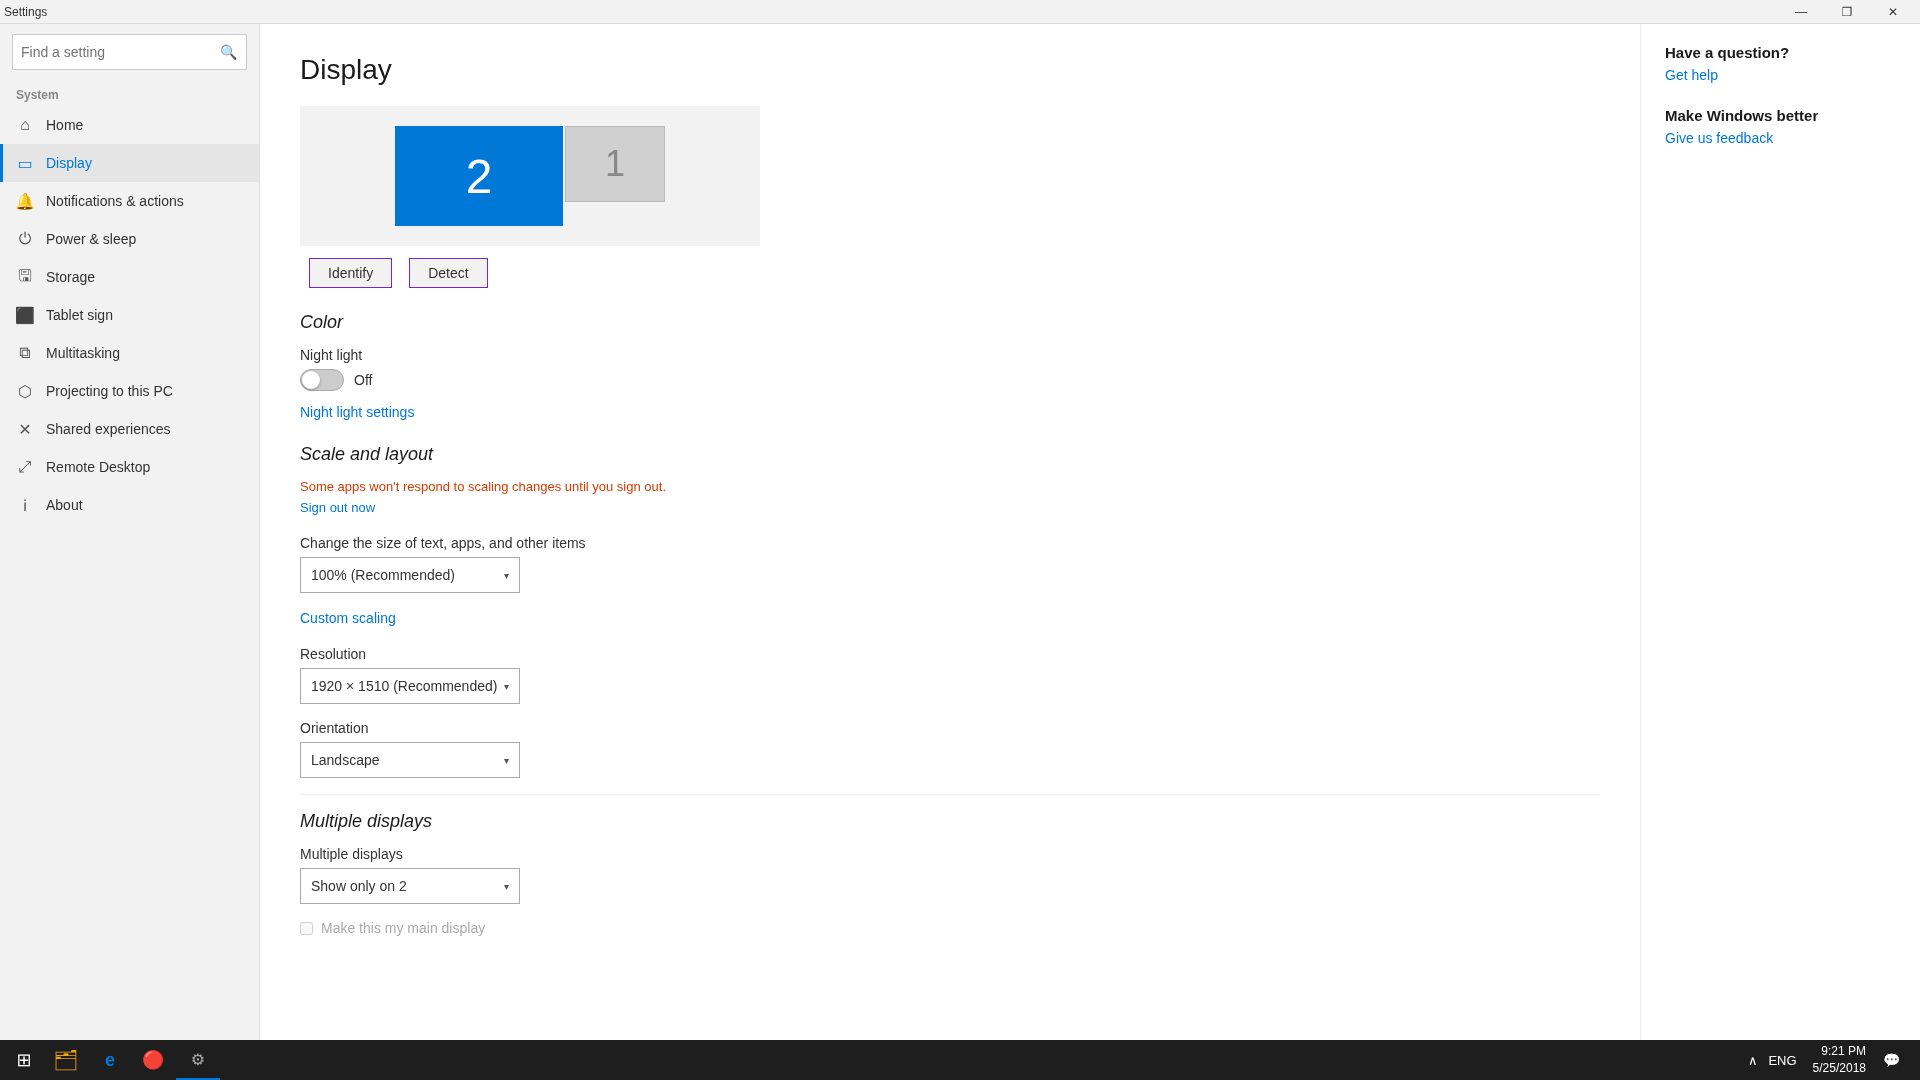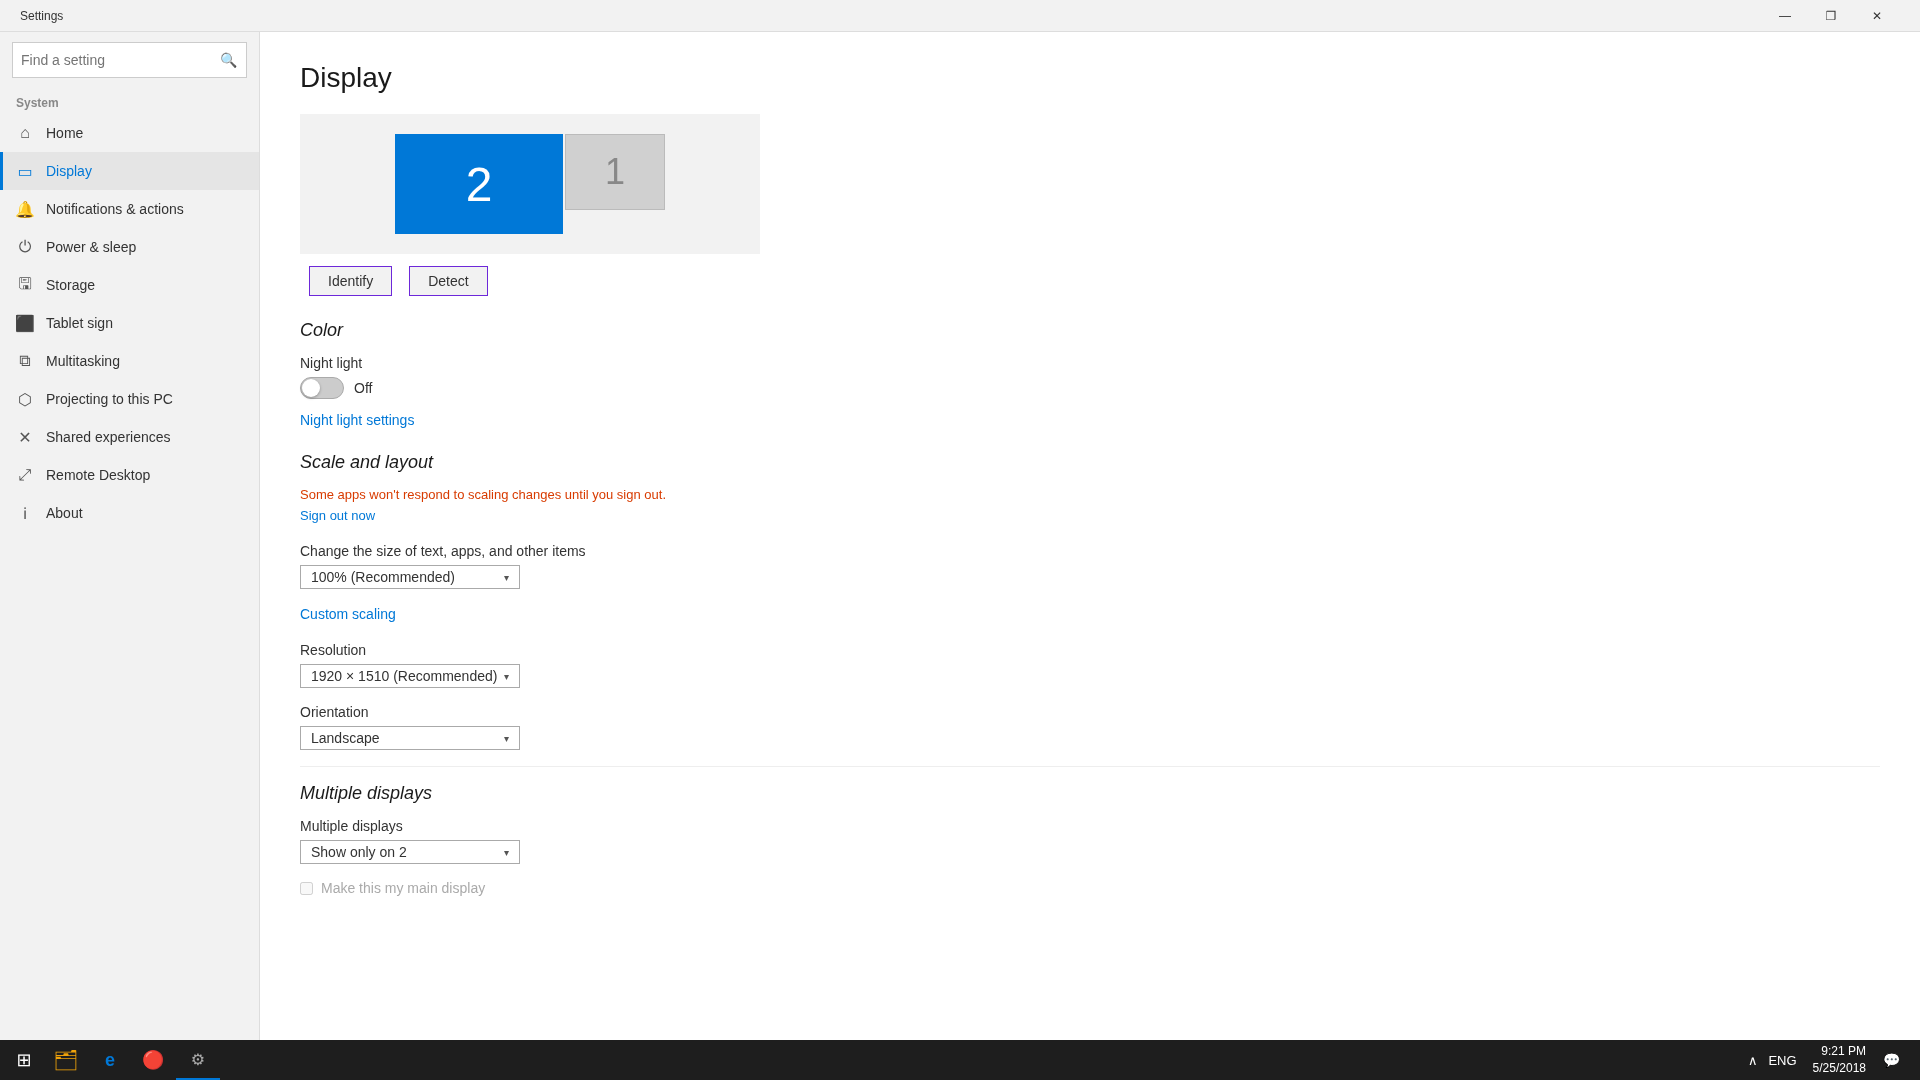--- a/index.html
+++ b/index.html
@@ -8,26 +8,26 @@
       background: #f2f2f2;
       width: 1920px;
       height: 1080px;
       overflow: hidden;
       display: flex;
       flex-direction: column;
     }
 
     
     .title-bar {
-      height: 32px;
+      height: 24px;
       background: #f2f2f2;
       display: flex;
       align-items: center;
       justify-content: space-between;
-      padding: 0 20px;
+      padding: 0 4px;
       border-bottom: 1px solid #ddd;
     }
     .title-bar-left {
       font-size: 12px;
       color: #333;
     }
     .title-bar-controls {
       display: flex;
       gap: 0;
     }
@@ -253,21 +253,21 @@
     }
 
     .field-label {
       font-size: 14px;
       color: #333;
       margin-bottom: 6px;
     }
 
     .dropdown {
       width: 220px;
-      height: 24px;
+      height: 36px;
       border: 1px solid #aaa;
       background: white;
       display: flex;
       align-items: center;
       justify-content: space-between;
       padding: 0 10px;
       cursor: pointer;
       font-size: 14px;
       color: #333;
       margin-bottom: 16px;
@@ -518,20 +518,27 @@
       <span>Show only on 2</span>
       <span class="dropdown-arrow">▾</span>
     </div>
 
     <div style="display:flex;align-items:center;gap:8px;margin-top:8px;">
       <input type="checkbox" disabled="" style="">
       <span style="font-size:14px;color:#aaa;">Make this my main display</span>
     </div>
   </div>
 
+  <div class="right-panel">
+    <div class="help-title">Have a question?</div>
+    <a class="help-link">Get help</a>
+
+    <div class="help-title">Make Windows better</div>
+    <a class="help-link">Give us feedback</a>
+  </div>
 
 </div>
 
 <div class="taskbar">
   <div class="taskbar-start">⊞</div>
   <div class="taskbar-apps">
     <div class="taskbar-app">
       <div class="app-icon" style="color:#f0a30a;font-size:20px;">🗂</div>
     </div>
     <div class="taskbar-app">

